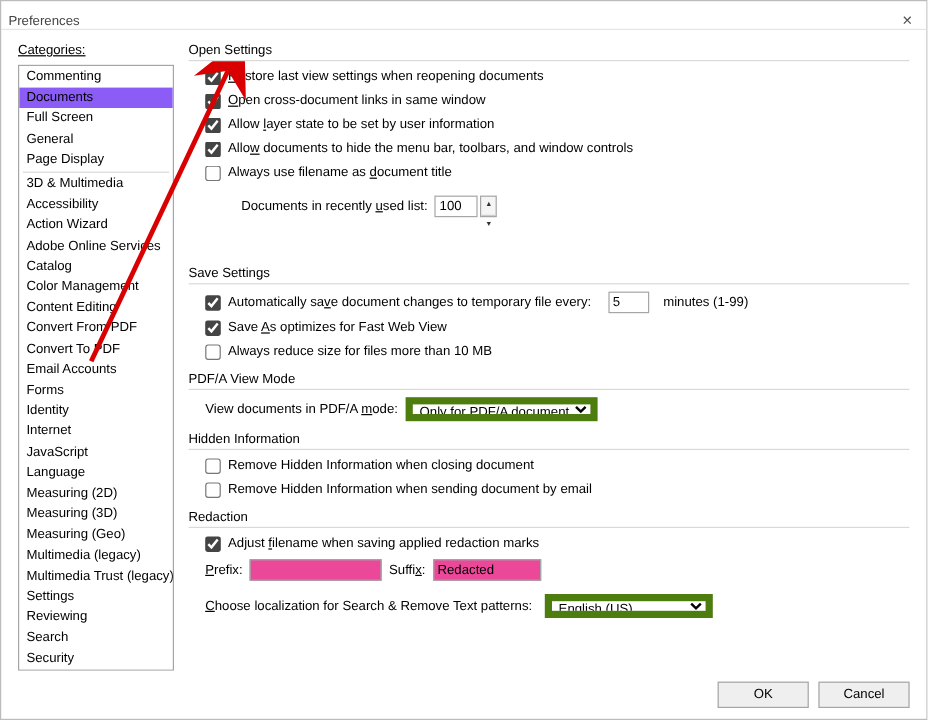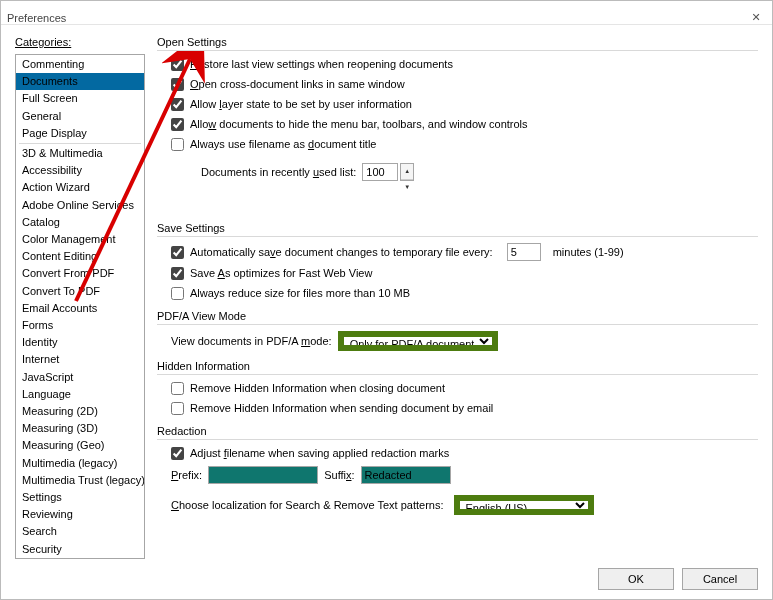--- a/index.html
+++ b/index.html
@@ -44,21 +44,21 @@
     background: #fff;
     overflow: hidden;
     padding: 1px 0;
   }
   .cat-item {
     padding: 1px 6px;
     line-height: 15.2px;
     cursor: default;
     white-space: nowrap;
   }
-  .cat-item.selected { background:#0369a1; }
+  .cat-item.selected { background:#8b5cf6; }
   .cat-sep { height:1px; margin:1px 3px; border-top:1px solid #d9d9d9; }
 
   .right-col {
     flex:1;
     overflow:hidden;
     display:flex; flex-direction:column;
     gap: 9px;
   }
   .group { }
   .group-title {
@@ -89,21 +89,21 @@
   .spin-btns div{flex:1; font-size:6px; display:flex;align-items:center;justify-content:center;
     border-bottom:1px solid #ccc; color:#333;}
   .spin-btns div:last-child{border-bottom:none;}
   select.combo {
     height:20px; font-size:11px;
     border:6px solid #4d7c0f; background:#fff;
     padding:0 2px;
   }
   .text-input {
     height:18px; border:1px solid #a6a6a6;
-    font-size:11px; padding:0 3px; background:#0f766e;
+    font-size:11px; padding:0 3px; background:#ec4899;
   }
 
   .footer {
     height: 40px;
     display:flex; justify-content:flex-end; align-items:center;
     gap:8px; padding-right:14px;
     border-top: none;
   }
   .btn {
     width:76px; height:22px;

